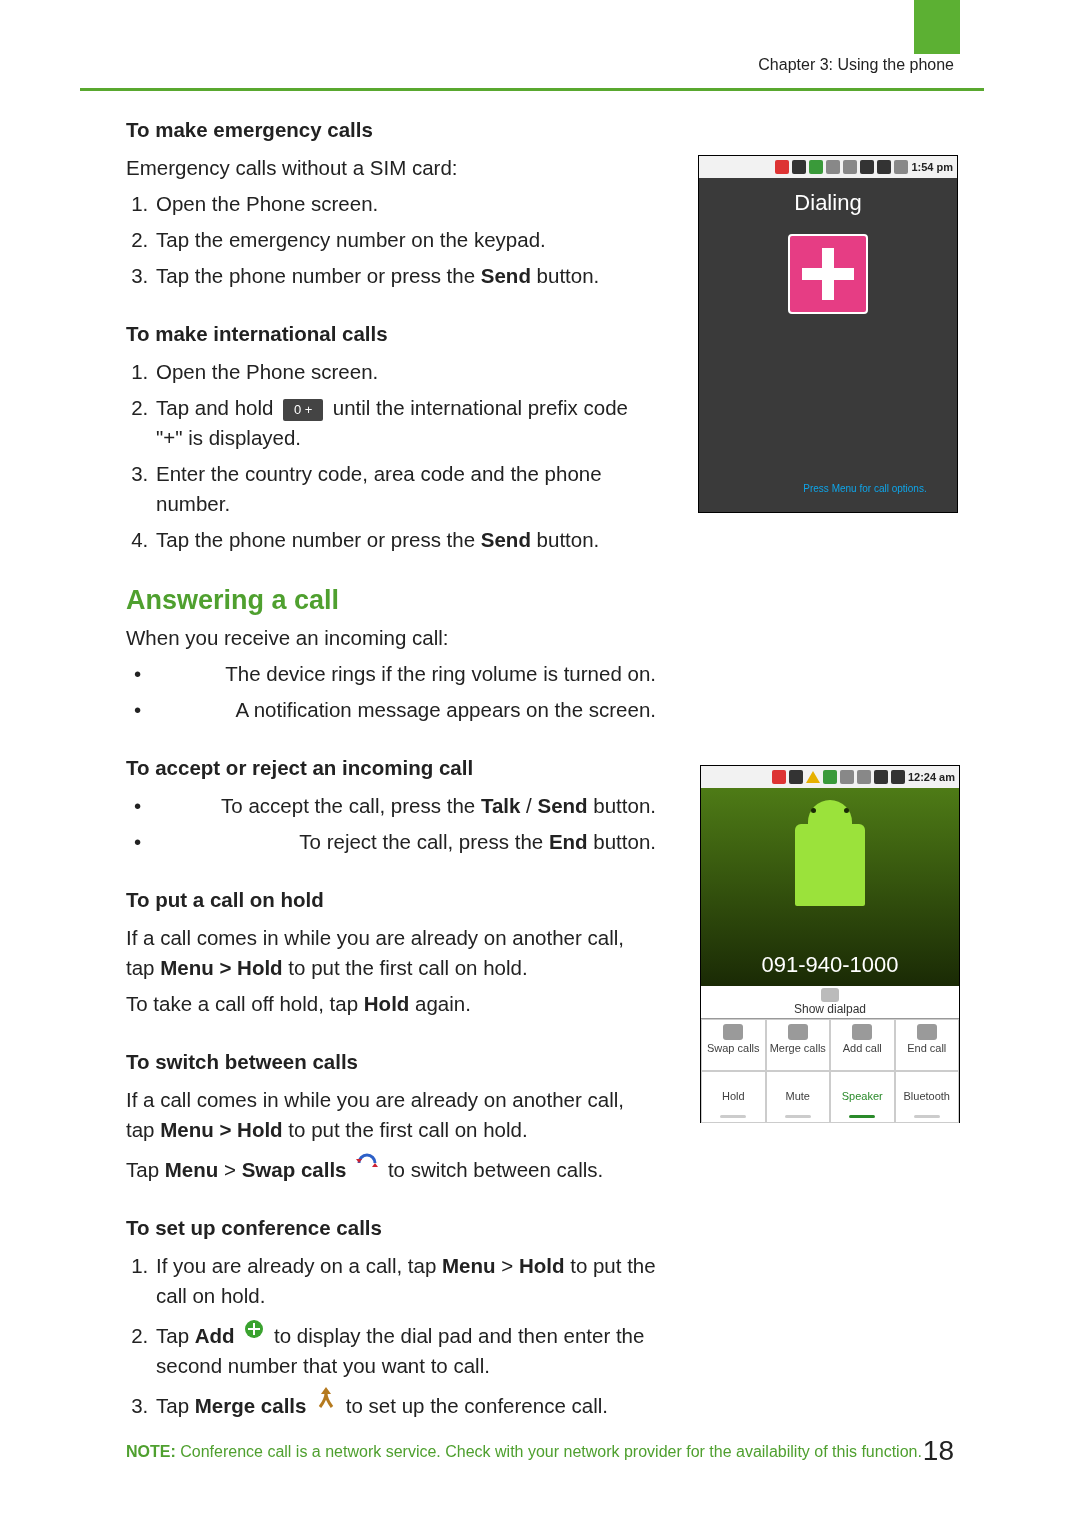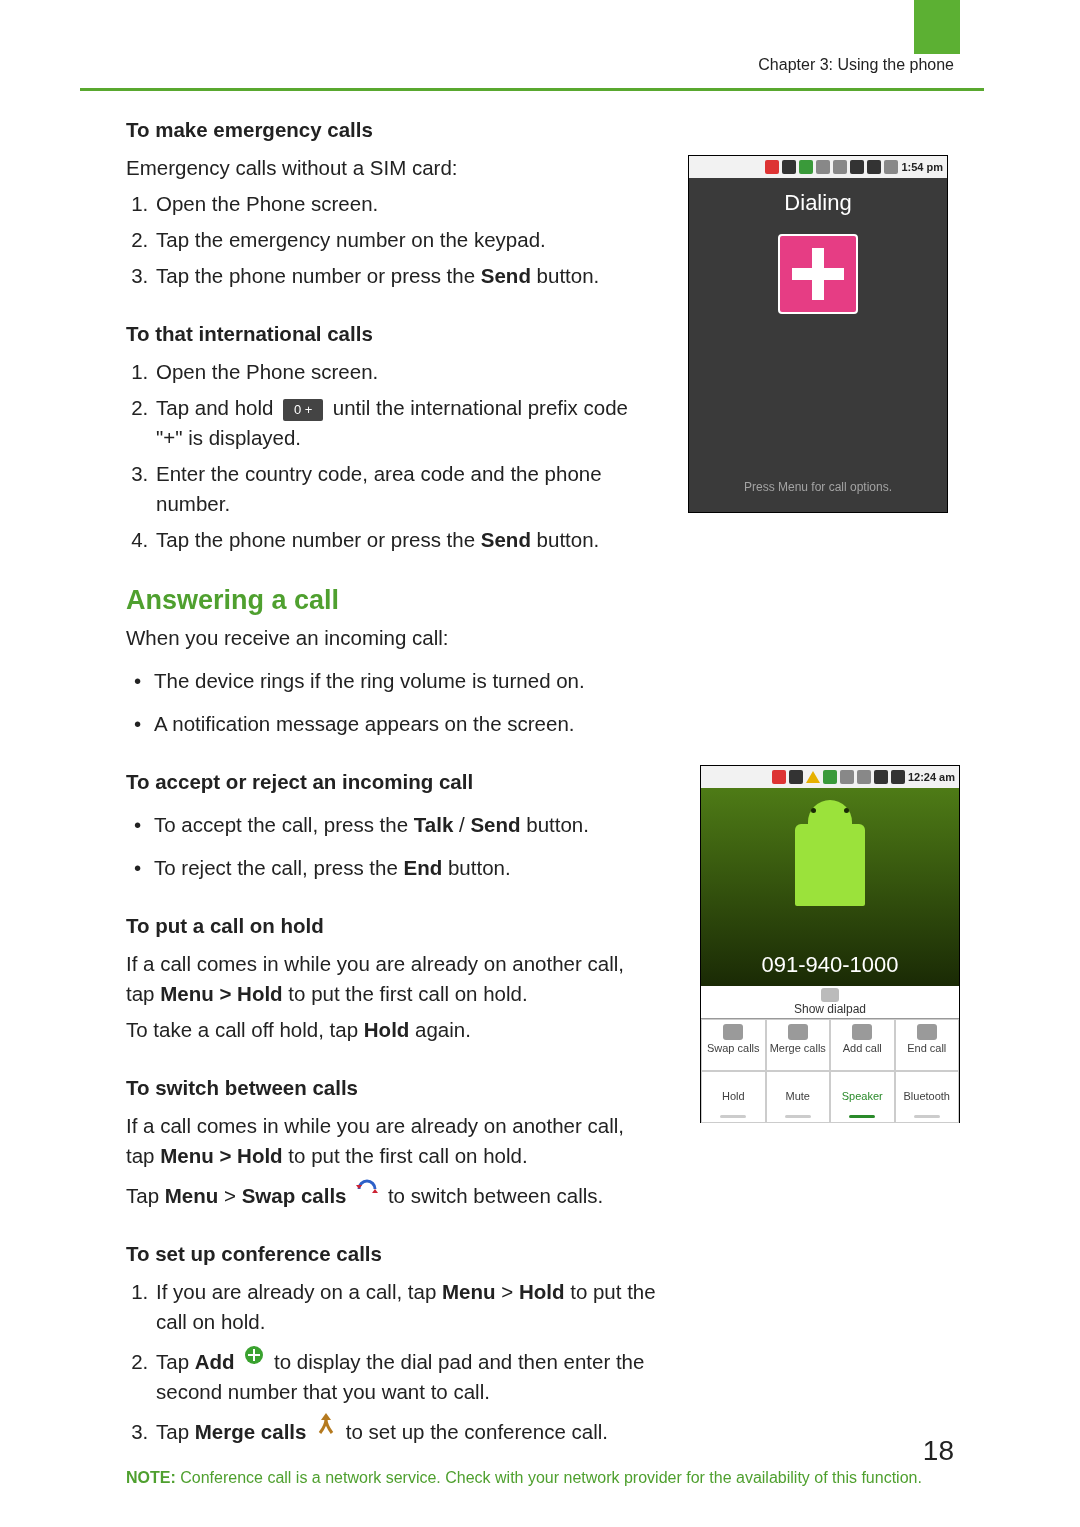--- a/index.html
+++ b/index.html
@@ -66,22 +66,23 @@
   ol.steps li {
     margin: 6px 0;
     padding-left: 2px;
   }
   ul.bullets {
     margin: 4px 0 4px 0;
     padding-left: 28px;
     list-style: none;
   }
   ul.bullets li {
-    margin: 13px 0;
+    margin: 6px 0;
     position: relative;
+    text-align: right;
   }
   ul.bullets li::before {
     content: "•";
     position: absolute;
     left: -20px;
     top: 0;
   }
   .green-h2 {
     color: #4FA02F;
     font-weight: bold;
@@ -117,21 +118,21 @@
   
   .shot {
     position: absolute;
     width: 260px;
     border: 1px solid #000;
     box-sizing: border-box;
     color: #fff;
     font-family: Arial, sans-serif;
   }
   .shot1 {
-    right: 12px;
+    right: 2px;
     top: 40px;
     height: 358px;
     background: #3a3a3a;
   }
   .statusbar {
     height: 22px;
     background: #f2f2f2;
     display: flex;
     align-items: center;
     justify-content: flex-end;
@@ -171,25 +172,26 @@
   .cross-box::before { left: 32px; top: 12px; width: 12px; height: 52px; }
   .cross-box::after  { top: 32px; left: 12px; height: 12px; width: 52px; }
   .shot1 .emlabel {
     text-align: center;
     font-size: 21px;
     padding-top: 8px;
     font-weight: normal;
   }
   .shot1 .menutext {
     text-align: center;
-    font-size: 12px;
-    color: #a3a3a3;
+    font-size: 10px;
+    color: #0ea5e9;
     position: absolute;
     bottom: 18px;
     width: 100%;
+    margin-left: 37px;
   }
   .shot2 {
     right: 0;
     top: 650px;
     height: 358px;
     background: #2a2a2a;
   }
   .shot2 .gradient {
     height: 198px;
     background: linear-gradient(#4e7b16, #1a2a05);
@@ -308,21 +310,21 @@
   <div class="content">
     <div class="col-text">
       <div class="subh first">To make emergency calls</div>
       <p>Emergency calls without a SIM card:</p>
       <ol class="steps">
         <li>Open the Phone screen.</li>
         <li>Tap the emergency number on the keypad.</li>
         <li><span>Tap the phone number or press the </span><b>Send</b><span> button.</span></li>
       </ol>
 
-      <div class="subh">To that international calls</div>
+      <div class="subh">To make international calls</div>
       <ol class="steps">
         <li>Open the Phone screen.</li>
         <li><span>Tap and hold </span><span class="key-icon">0 +</span><span> until the international prefix code "+" is displayed.</span></li>
         <li>Enter the country code, area code and the phone number.</li>
         <li><span>Tap the phone number or press the </span><b>Send</b><span> button.</span></li>
       </ol>
 
       <div class="green-h2">Answering a call</div>
       <p>When you receive an incoming call:</p>
       <ul class="bullets">

